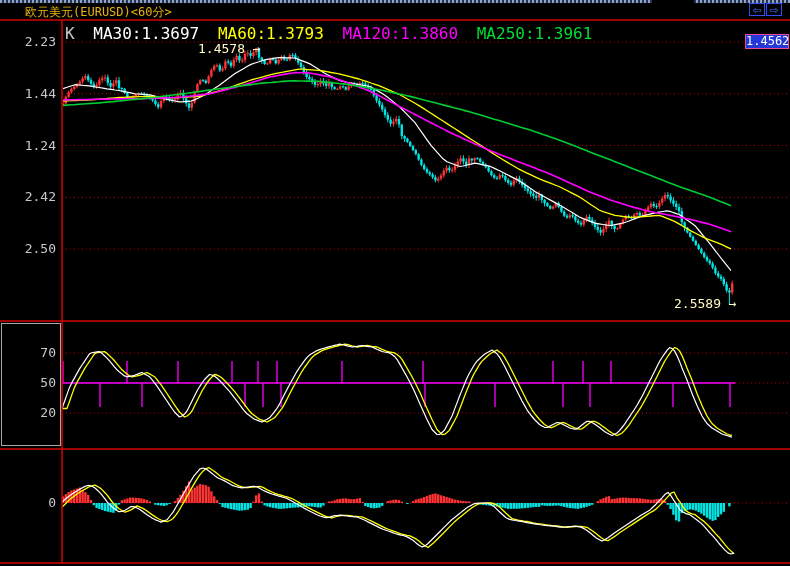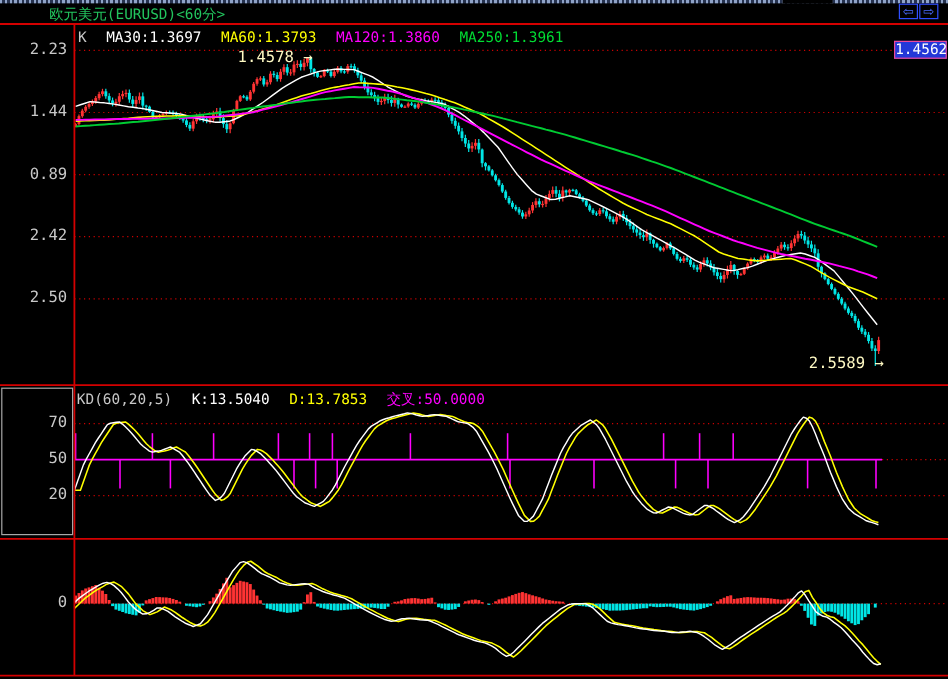--- a/index.html
+++ b/index.html
@@ -2,27 +2,27 @@
 <html><head>
 <meta charset="utf-8">
 <style>
   html,body{margin:0;padding:0;background:#333;}
   .screen{position:relative;width:790px;height:566px;background:#000;overflow:hidden;
           font-family:"DejaVu Sans Mono","Liberation Mono",monospace;cursor:default;}
   .topstrip{position:absolute;left:0;top:0;width:790px;height:3px;
             background:repeating-linear-gradient(90deg,#8fa3c8 0 2px,#26324e 2px 4px);}
   .topstrip-gap{position:absolute;left:652px;top:0;width:42px;height:3px;background:#000;}
   .titlebar{position:absolute;left:0;top:3px;width:790px;height:16px;background:#000;}
-  .title{position:absolute;left:18px;top:1px;font-size:12px;color:#22c55e;white-space:nowrap;padding-left:23px;}
+  .title{position:absolute;left:2px;top:1px;font-size:12px;color:#eab308;white-space:nowrap;padding-left:23px;}
   .navbtn{position:absolute;top:3px;width:16px;height:13px;background:#000;border:1px solid #2f4fff;
           color:#4a6bff;font-size:11px;line-height:12px;text-align:center;padding:0;}
   .nav-prev{left:749px;} .nav-next{left:766px;}
   svg.chart{position:absolute;left:0;top:0;z-index:1;}
   .lbl{position:absolute;z-index:2;white-space:nowrap;}
-  .ma-header{left:65px;top:24px;font-size:12px;}
+  .ma-header{left:65px;top:24px;font-size:16px;}
   .ma-header span{margin-right:9px;}
   .c-gray{color:#c8c8c8;} .c-white{color:#ffffff;} .c-yellow{color:#ffff00;}
   .c-magenta{color:#ff00ff;} .c-green{color:#00dd33;}
   .ylab{left:0;width:56px;text-align:right;color:#c8c8c8;font-size:13px;}
   .anno{color:#fef9c3;font-size:13px;}
   .badge{left:745px;top:34px;width:42px;height:13px;background:#2438d8;border:1px solid #ec4899;
          color:#ffffff;font-size:12px;line-height:13px;text-align:center;}
   .kd-box{position:absolute;left:1px;top:323px;width:58px;height:121px;border:1px solid #a8a8a8;
           background:#000;z-index:1;}
   .panel-header{font-size:12px;}
@@ -816,39 +816,33 @@
   <div class="lbl ma-header">
     <span class="c-gray">K</span>
     <span class="c-white">MA30:1.3697</span>
     <span class="c-yellow">MA60:1.3793</span>
     <span class="c-magenta">MA120:1.3860</span>
     <span class="c-green">MA250:1.3961</span>
   </div>
 
   <div class="lbl ylab" style="top:34px">2.23</div>
   <div class="lbl ylab" style="top:86px">1.44</div>
-  <div class="lbl ylab" style="top:138px">0.89</div>
+  <div class="lbl ylab" style="top:138px">1.24</div>
   <div class="lbl ylab" style="top:189px">2.42</div>
   <div class="lbl ylab" style="top:241px">2.50</div>
 
   <div class="lbl anno" style="left:198px;top:41px">
     <span>1.4578</span>
     <span>→</span>
   </div>
   <div class="lbl anno" style="left:674px;top:296px">
     <span>2.5589</span>
     <span>→</span>
   </div>
   <div class="lbl badge">1.4562</div>
 
-  <div class="lbl panel-header" style="left:64px;top:325px">
-    <span class="c-gray">KD(60,20,5)</span>
-    <span class="c-white">K:13.5040</span>
-    <span class="c-yellow">D:13.7853</span>
-    <span class="c-magenta">交叉:50.0000</span>
-  </div>
   <div class="lbl ylab" style="top:345px">70</div>
   <div class="lbl ylab" style="top:375px">50</div>
   <div class="lbl ylab" style="top:405px">20</div>
 
   <div class="lbl ylab" style="top:495px">0</div>
 
 </div>
 
 </body></html>

